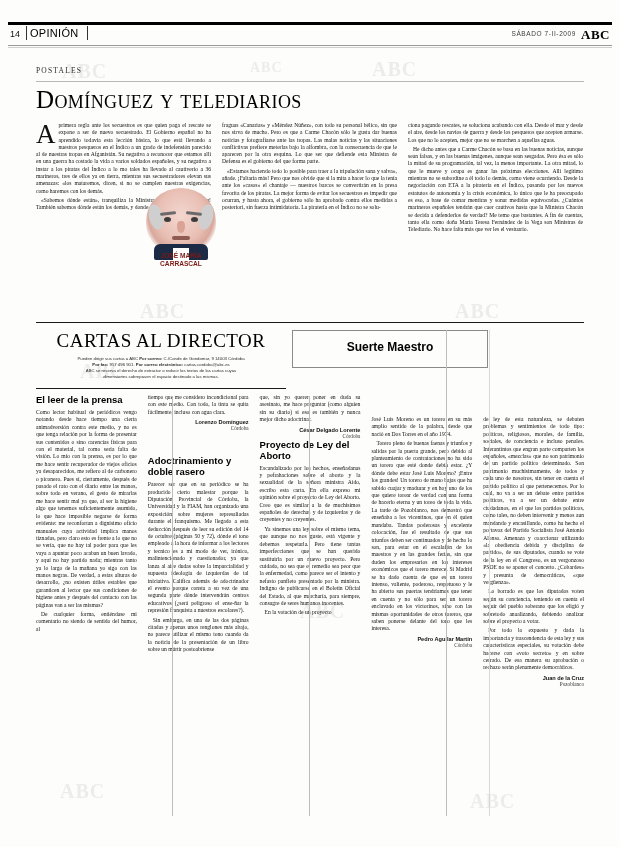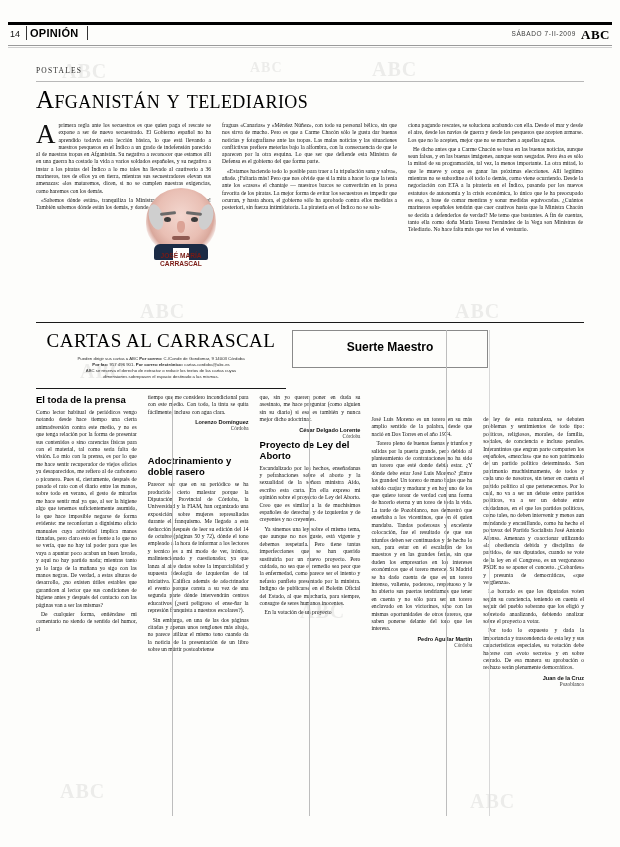--- a/index.html
+++ b/index.html
@@ -37,21 +37,21 @@
   .rule-thin  { position:absolute; left:0; right:0; bottom:2px; height:1px; background:#9a9a9a; }
   .rule-thin2 { position:absolute; left:0; right:0; bottom:0px; height:1px; background:#cfcfcf; }
   .folio {
     position:absolute; left:2px; top:7px;
     font-family:"Liberation Sans", sans-serif;
     font-size:9px; color:#111;
   }
   .section-name {
     position:absolute; left:22px; top:5px;
     font-family:"Liberation Sans", sans-serif;
-    font-weight:bold; font-size:11px; letter-spacing:.3px;
+    font-weight:normal; font-size:11px; letter-spacing:.3px;
     color:#000;
   }
   .section-rule-l { position:absolute; left:18px; top:4px; width:1px; height:14px; background:#333; }
   .section-rule-r { position:absolute; left:79px; top:4px; width:1px; height:14px; background:#333; }
   .dateline {
     position:absolute; right:36px; top:8px;
     font-family:"Liberation Sans", sans-serif;
     font-size:6.5px; letter-spacing:.6px; color:#3a3a3a;
   }
   .abc-logo {
@@ -204,21 +204,21 @@
     <div class="section-rule-r"></div>
     <div class="dateline">SÁBADO 7-II-2009</div>
     <div class="abc-logo">ABC</div>
     <div class="rule-thin"></div>
     <div class="rule-thin2"></div>
   </div>
 
   <div class="art1">
     <div class="kicker">POSTALES</div>
     <div class="kicker-line"></div>
-    <div class="headline1">Afganistán y telediarios</div>
+    <div class="headline1">Domínguez y telediarios</div>
   </div>
 
   <div class="cols3">
     <div class="col">
       <div class="body-txt">
         <p class="first dropcap">A primera regla ante los secuestros es que quien paga el rescate se expone a ser de nuevo secuestrado. El Gobierno español no ha aprendido todavía esta lección básica, lo que está llevando a nuestros pesqueros en el Índico a un grado de indefensión parecido al de nuestras tropas en Afganistán. Su negativa a reconocer que estamos allí en una guerra ha costado la vida a varios soldados españoles, y su negativa a instar a los piratas del Índico a lo mo tales ha llevado al cautiverio a 36 marineros, tres de ellos ya en tierra, mientras sus secuestradores elevan sus amenazas: «los mataremos, dicen, si no se cumplen nuestras exigencias, como haremos con los demás.</p>
         <p>«Sabemos dónde están», tranquiliza la Ministra del ramo. ¡Vaya cosa! También sabemos dónde están los demás, y donde están las</p>
       </div>
     </div>
     <div class="col">
@@ -247,36 +247,36 @@
     <div class="collar"></div>
     <div class="shirt"></div>
   </div>
   <div class="byline">
     <div>JOSÉ MARÍA</div>
     <div>CARRASCAL</div>
   </div>
 
   <div class="cartas-sep"></div>
 
-  <div class="cartas-title">CARTAS AL CARRASCAL</div>
+  <div class="cartas-title">CARTAS AL DIRECTOR</div>
   <div class="cartas-note">
     <span>Pueden dirigir sus cartas a ABC </span><b>Por correo:</b><span> C./Conde de Gondomar, 9 14003 Córdoba</span><br>
     <b>Por fax:</b><span> 957 496 901. </span><b>Por correo electrónico:</b><span> cartas.cordoba@abc.es</span><br>
     <span>ABC se reserva el derecho de extractar o reducir los textos de las cartas cuyas</span><br>
     <span>dimensiones sobrepasen el espacio destinado a las mismas.</span>
   </div>
   <div class="cartas-underline"></div>
 
   <div class="suerte-box"></div>
   <div class="suerte-title">Suerte Maestro</div>
 
   <div class="letters">
 
     <div class="lcol">
-      <div class="ltitle">El toda de la prensa</div>
+      <div class="ltitle">El leer de la prensa</div>
       <div class="ltxt">
         <p class="first">Como lector habitual de periódicos vengo notando desde hace tiempo una cierta animadversión contra este medio, y no es que tenga relación por la forma de presentar sus contenidos o sino carencias físicas para con el material, tal como sería falta de visión. Lo mío con la prensa, es por lo que me hace sentir recuperador de viejos oficios ya desaparecidos, me refiero al de carbonero o piconero. Pues sí, ciertamente, después de pasado el rato con el diario entre las manos, sobre todo en verano, el gesto de mirarlas me hace sentir mal ya que, al ser la higiene algo que tenemos suficientemente asumido, lo que hace imposible negarse de forma evidente: me reconfortan a dignísimo oficio manuales cuya actividad implica manos tiznadas, pero claro esto es frente a lo que no se vería, que no hay tal poder para que les vaya a apuntar poco acaban un buen lavado, y aquí no hay partido nada; mientras tanto ya lo largo de la mañana yo sigo con las manos negras. De verdad, a estas alturas de desarrollo, ¿no existen útiles estables que garanticen al lector que sus condiciones de higiene antes y después del contacto con las páginas van a ser las mismas?</p>
         <p>De cualquier forma, entiéndase mi comentario no siendo de sentido del humor, al</p>
       </div>
     </div>
 
     <div class="lcol">
       <div class="ltxt">
         <p class="first">tiempo que me considero incondicional para con este medio. Con todo, la tinta se quita fácilmente, incluso con agua clara.</p>
       </div>

